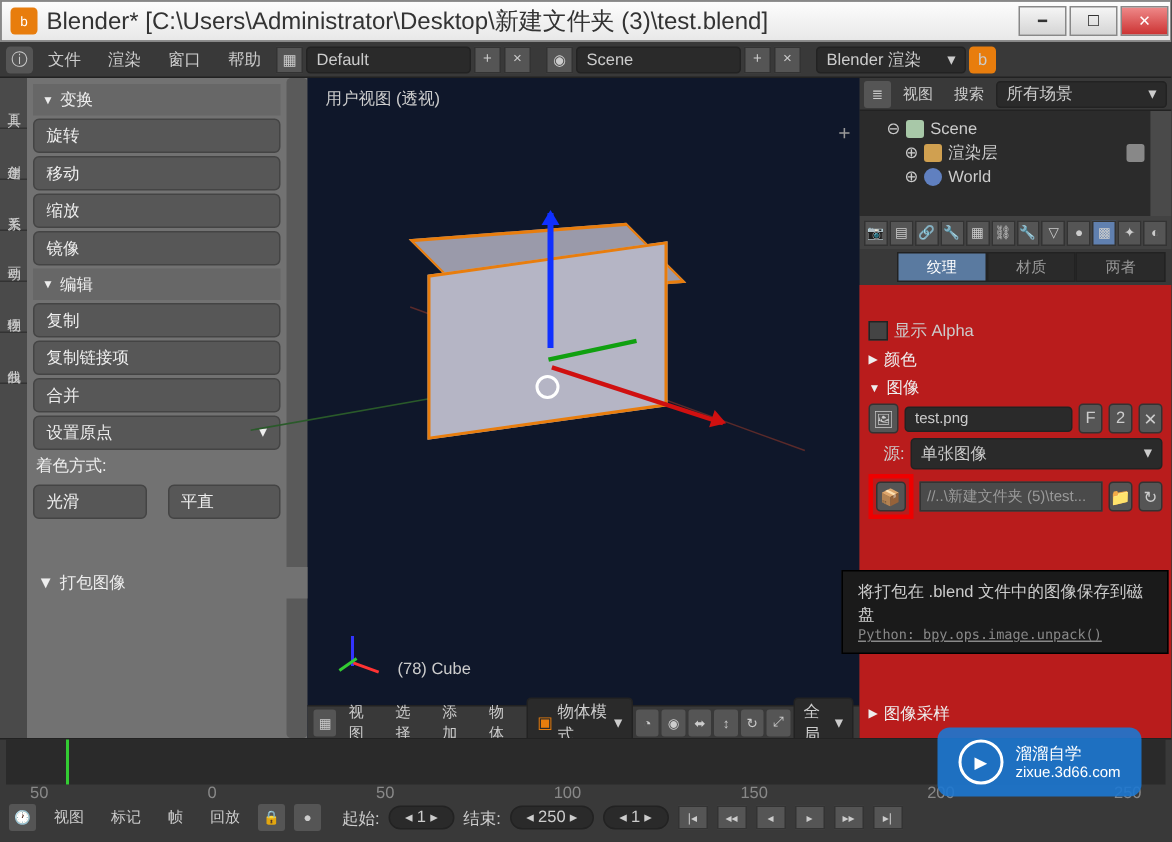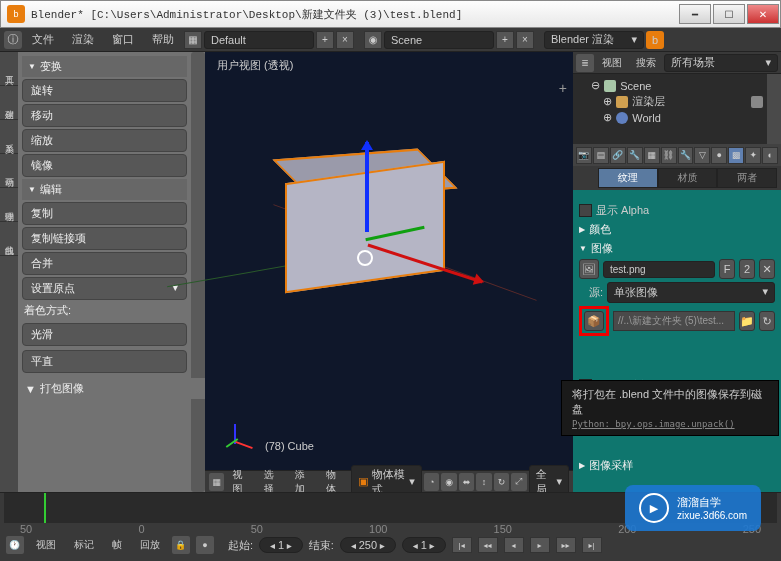--- a/index.html
+++ b/index.html
@@ -1,42 +1,42 @@
 <!DOCTYPE html>
 <html><head>
 <meta charset="utf-8">
 <style>
 * { margin: 0; padding: 0; box-sizing: border-box; font-family: "Microsoft YaHei", sans-serif; font-size: 11px; }
 body { background: #393939; color: #ccc; width: 781px; height: 561px; overflow: hidden; position: relative; }
 
 
 .titlebar { height: 28px; background: linear-gradient(#fdfdfd,#e8e8e8); display: flex; align-items: center; border: 1px solid #888; }
 .titlebar .icon { width: 18px; height: 18px; margin: 0 6px; background: #e87d0d; border-radius: 3px; display:flex;align-items:center;justify-content:center;color:#fff;font-size:9px;}
-.titlebar .title { color: #333; font-size: 11px; flex: 1; font-family: Liberation Mono, monospace; }
+.titlebar .title { color: #333; font-size: 16px; flex: 1; }
 .winbtns { display: flex; }
 .winbtn { width: 32px; height: 20px; margin: 0 1px; border: 1px solid #888; background: linear-gradient(#f5f5f5,#d5d5d5); display:flex;align-items:center;justify-content:center;font-size:10px;color:#333;}
 .winbtn.close { background: linear-gradient(#e88,#c33); color:#fff; }
 
 
 .header { height: 24px; background: #393939; display: flex; align-items: center; padding: 0 4px; gap: 2px; border-bottom: 1px solid #222;}
 .hicon { width: 18px; height: 18px; background: #555; border-radius: 3px; display:flex;align-items:center;justify-content:center;}
 .menuitem { padding: 2px 8px; color: #ccc; cursor: pointer; }
 .dropdown { background: #2a2a2a; border: 1px solid #222; border-radius: 3px; height: 18px; padding: 0 6px; display: flex; align-items: center; color: #ccc; font-size:10px;text-align:center;}
 .sqbtn { width: 18px; height: 18px; background: #555; border: 1px solid #333; display:flex;align-items:center;justify-content:center;font-size:10px;color:#ccc;}
 
 
 .main { display: flex; height: 440px; }
 .leftcol { width: 205px; background: #727272; display: flex; }
 .leftlabels { width: 18px; background: #4a4a4a; display: flex; flex-direction: column; }
 .vtab { height: 34px; writing-mode: vertical-rl; text-orientation: upright; font-size: 9px; color: #ccc; display:flex;align-items:center;justify-content:center;border-bottom:1px solid #333;}
 .leftpanel { flex:1; padding: 4px; overflow: hidden; }
 .panelhdr { background: #676767; color: #eee; padding: 3px 6px; font-size: 11px; display:flex;align-items:center;gap:4px;}
 .panelhdr .tri { font-size:8px; }
 .btn { background: #575757; border: 1px solid #444; border-radius: 4px; padding: 3px 8px; margin: 2px 0; color: #eee; font-size: 11px; display:block;}
-.btnrow { display:flex; gap:0;flex-direction:column; }
+.btnrow { display:flex; gap:14px; }
 .btnrow .btn { flex:1; }
 .scroll { width: 14px; background: #5a5a5a; border-radius:3px; }
 
 
 .viewport { flex: 1; position: relative; background: #0f172a; }
 .viewlabel { position: absolute; top: 6px; left: 12px; color: #ccc; font-size: 11px; }
 .plus { position:absolute; top:28px; right:6px; color:#999; font-size:14px; }
 .cube-area { position:absolute; top:80px; left:60px; width:210px; height:210px; }
 .cubeface1 { position:absolute; top:40px; left:20px; width:160px; height:110px; background:#b5b5c5; border:2px solid #e87d0d; transform:skewY(-8deg);}
 .cubeface2 { position:absolute; top:22px; left:22px; width:156px; height:40px; background:#9a9aaa; border:2px solid #e87d0d; transform:skewX(45deg) skewY(-4deg);}
@@ -71,21 +71,21 @@
 .outscroll { width:14px; background:#4a4a4a;}
 
 .propsbar { height:22px; background:#424242; display:flex;align-items:center;gap:1px;padding:0 3px;}
 .propicon { width:17px;height:17px;background:#555;border:1px solid #333;display:flex;align-items:center;justify-content:center;font-size:9px;}
 .propicon.active { background:#6080b0; }
 
 .tabs3 { display:flex; gap:0; margin:2px 4px;padding-left:21px;}
 .tab3 { flex:1; background:#2a2a2a; color:#999; text-align:center; padding:2px; border:1px solid #222;font-size:10px;}
 .tab3.active { background:#5a7aa0; color:#fff;}
 
-.propspanel { flex:1; padding:10px 6px; background:#0f766e; overflow:hidden; position:relative;}
+.propspanel { flex:1; padding:20px 6px; background:#b91c1c; overflow:hidden; position:relative;}
 .prow { display:flex; align-items:center; gap:4px; margin:3px 0;}
 .checkbox { width:13px;height:13px;background:#444;border:1px solid #222;display:flex;align-items:center;justify-content:center;color:#fff;font-size:9px;}
 .field { background:#2a2a2a;border:1px solid #222;border-radius:3px;padding:2px 6px;color:#ccc;flex:1;font-size:10px;}
 .sqicon { width:20px;height:20px;background:#555;border:1px solid #333;border-radius:3px;display:flex;align-items:center;justify-content:center;}
 .redbox { border:3px solid #e00; padding:2px;}
 .pathbtn { background:#4a4a4a;border:1px solid #333;padding:2px 4px;color:#999;font-size:10px;flex:1;overflow:hidden;white-space:nowrap;}
 
 .subhdr { display:flex;align-items:center;gap:4px;color:#eee;margin:4px 0 2px;}
 .subhdr .tri{font-size:8px;}
 

